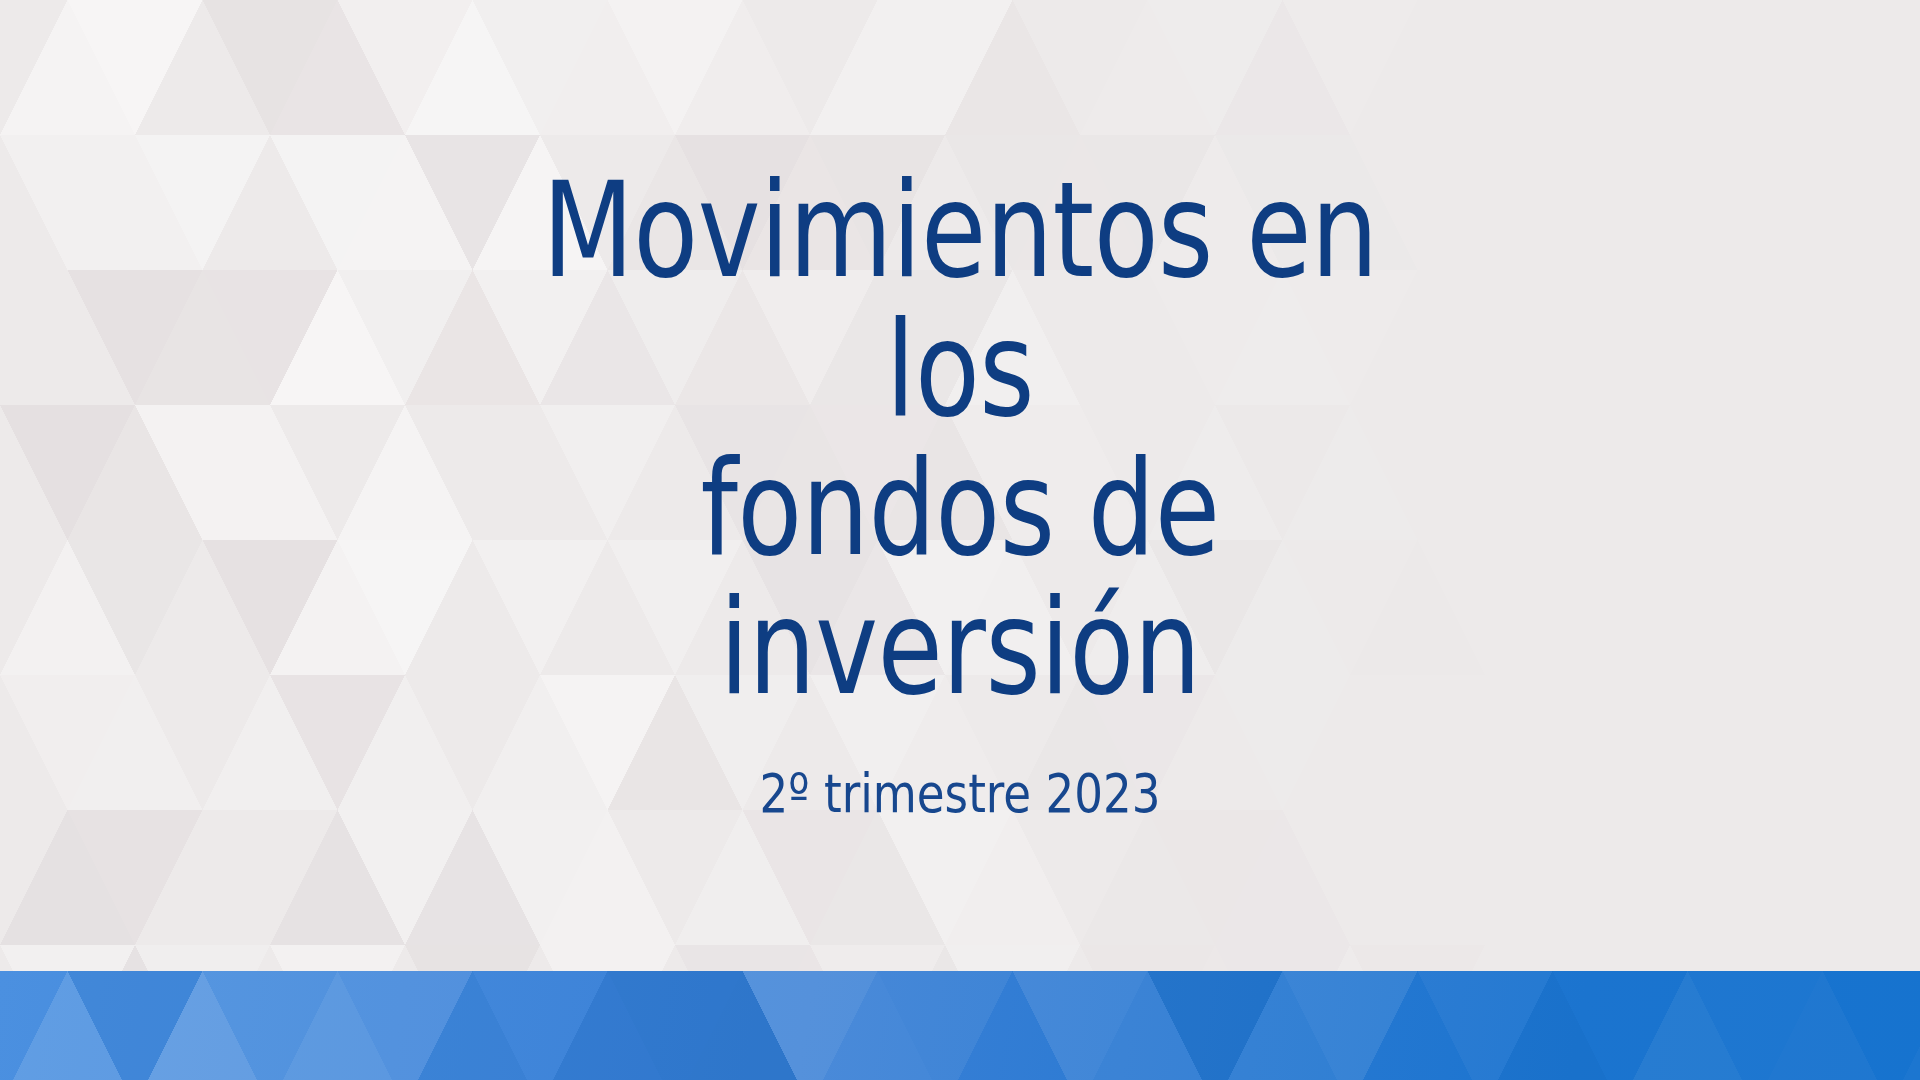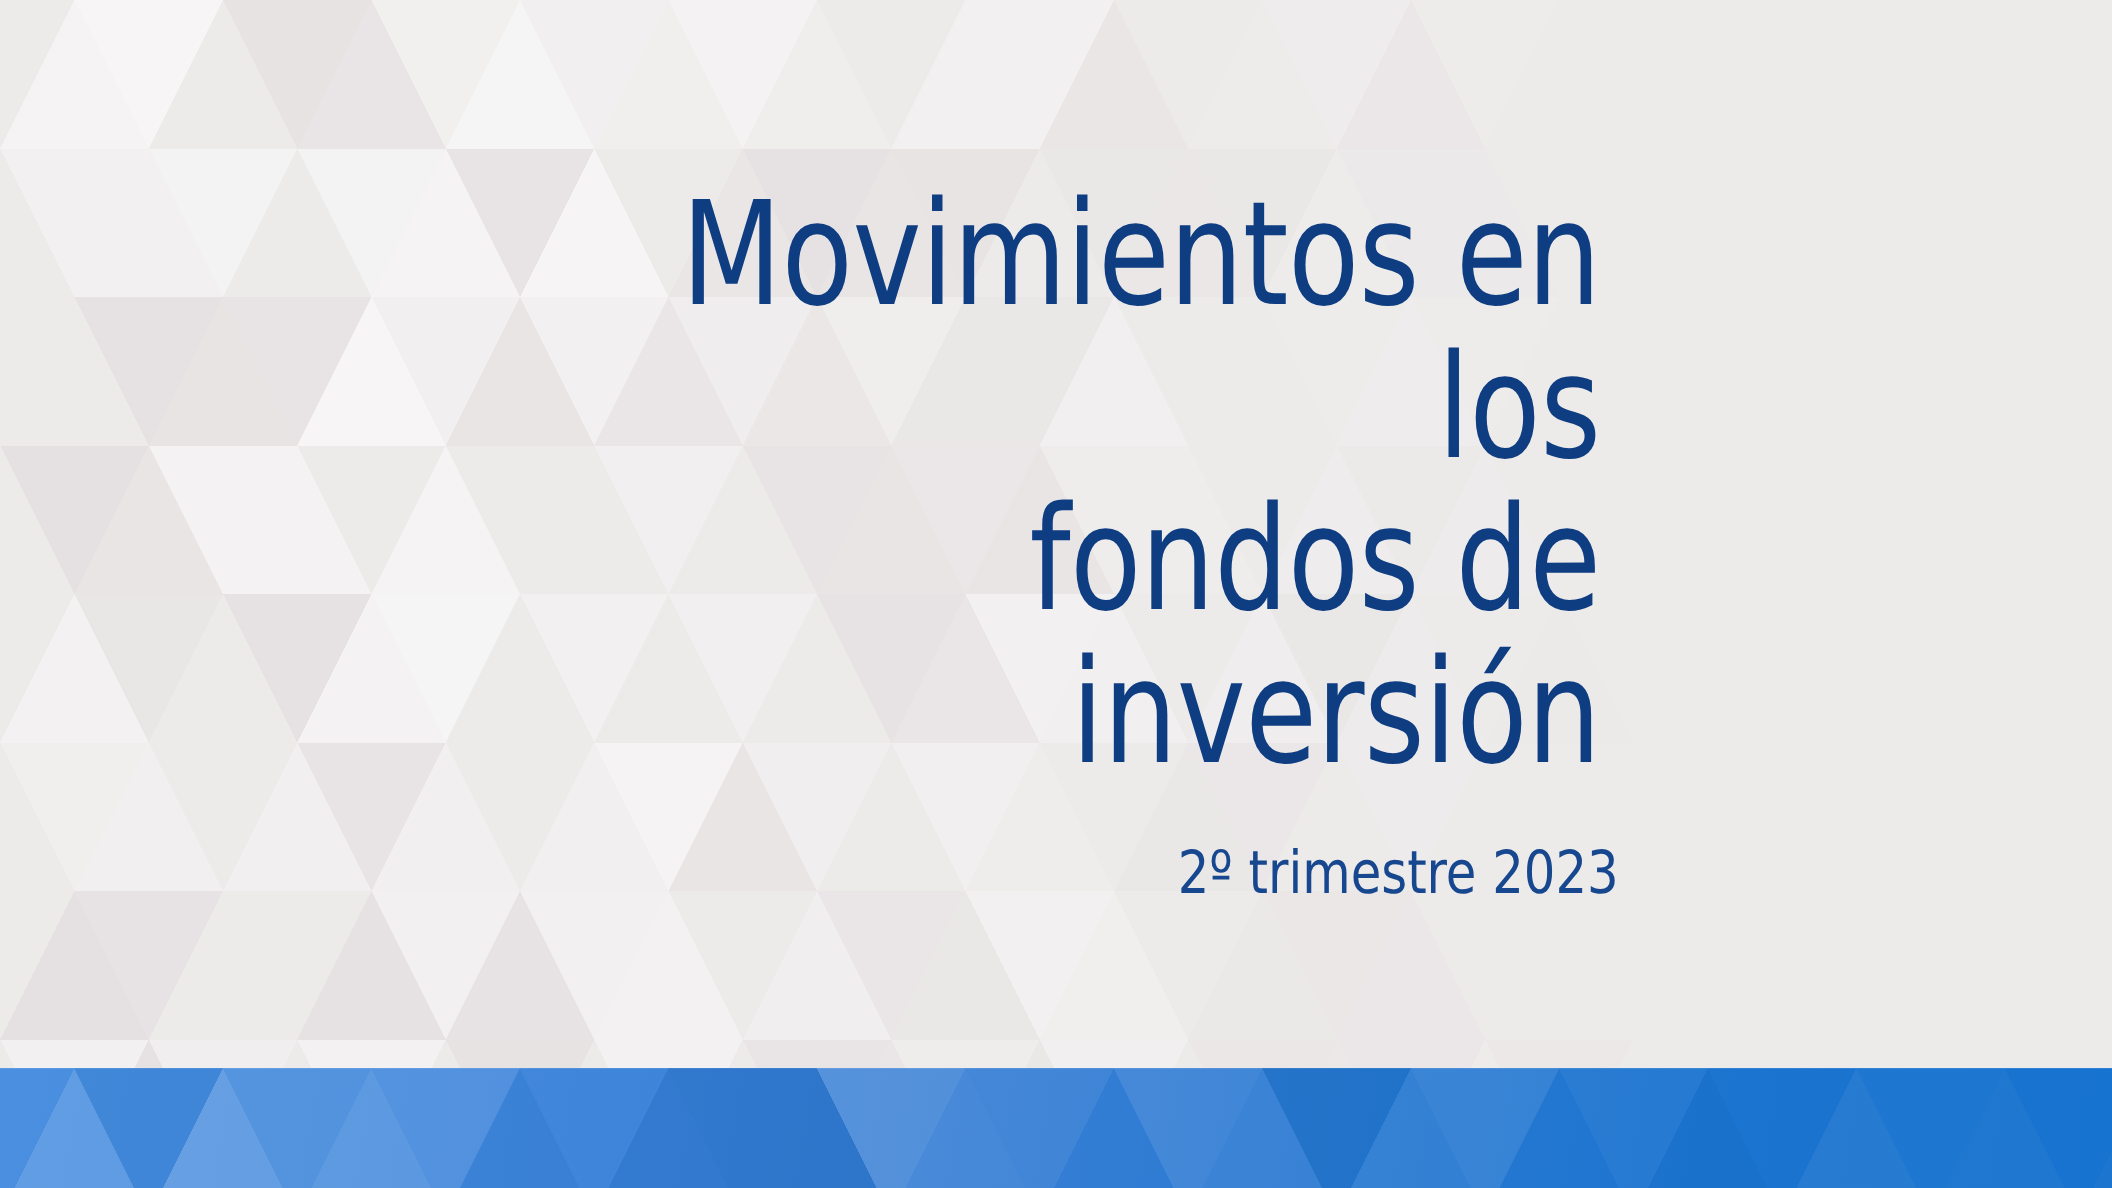--- a/index.html
+++ b/index.html
@@ -45,21 +45,21 @@
     top: 0;
     width: 1920px;
     height: 971px;
     display: flex;
     flex-direction: column;
     align-items: center;
     justify-content: center;
   }
   #title-block {
     width: 1100px;
-    text-align: right;
+    text-align: center;
     margin-top: 18px;
   }
   #slide-title {
     color: #0e3d82;
     font-family: "DejaVu Sans Condensed", "Liberation Sans Narrow", "Liberation Sans", sans-serif;
     font-size: 131px;
     font-weight: 400;
     line-height: 1.06;
     letter-spacing: -0.5px;
     margin: 0;

